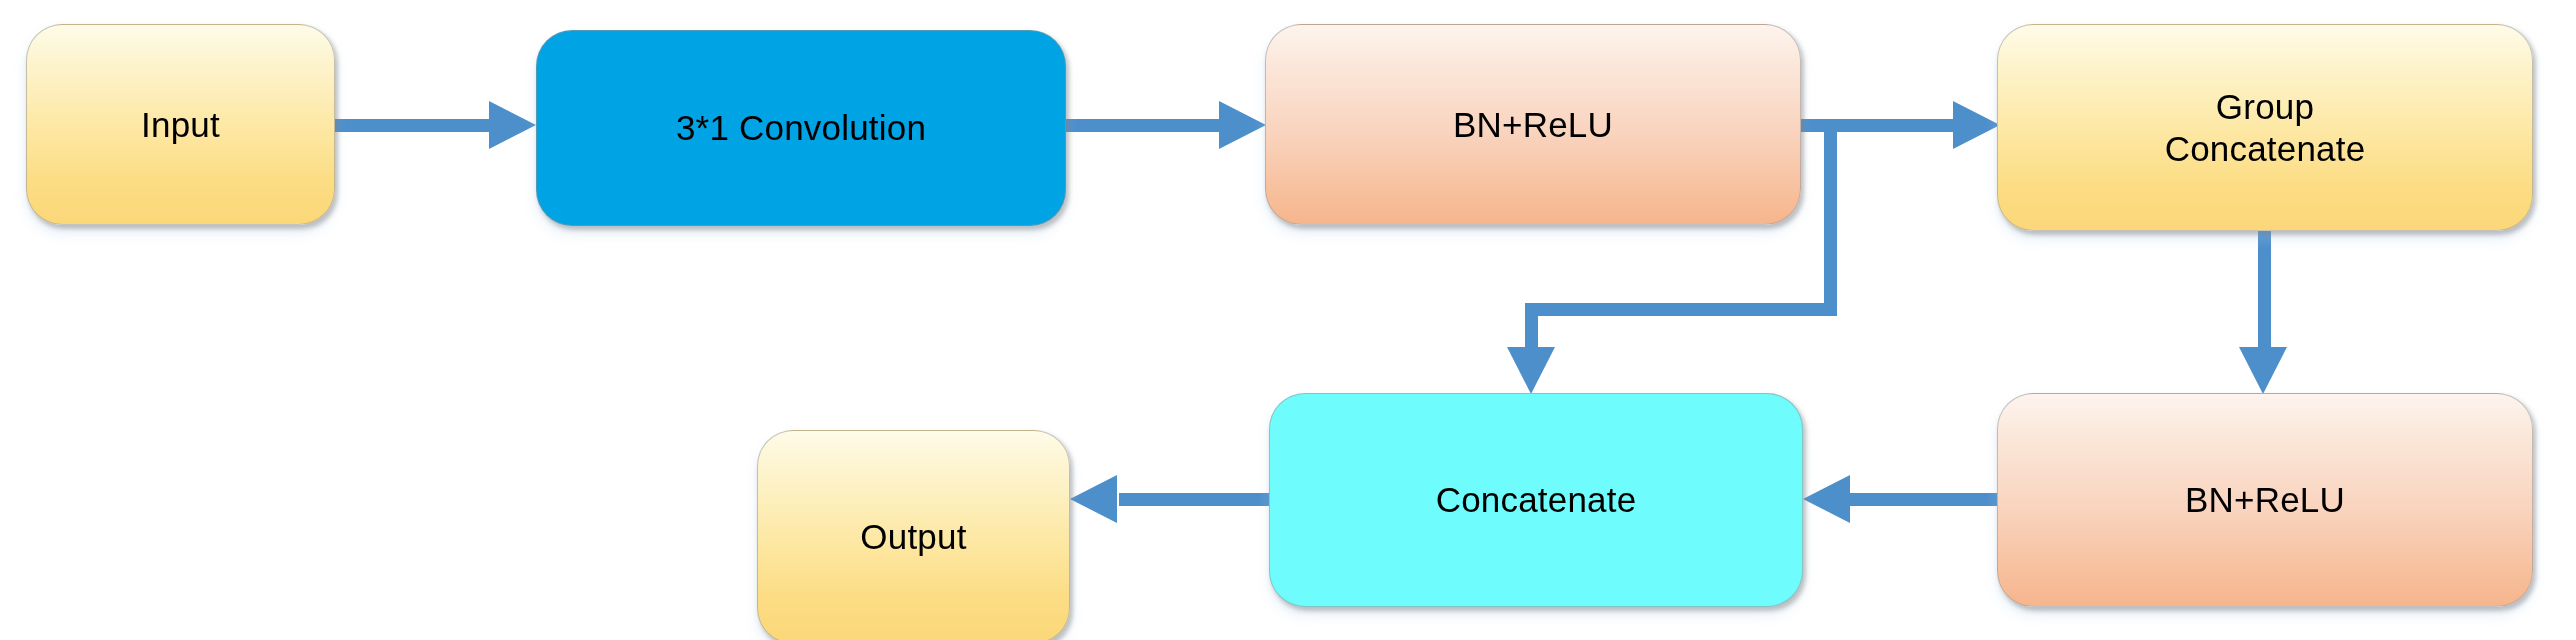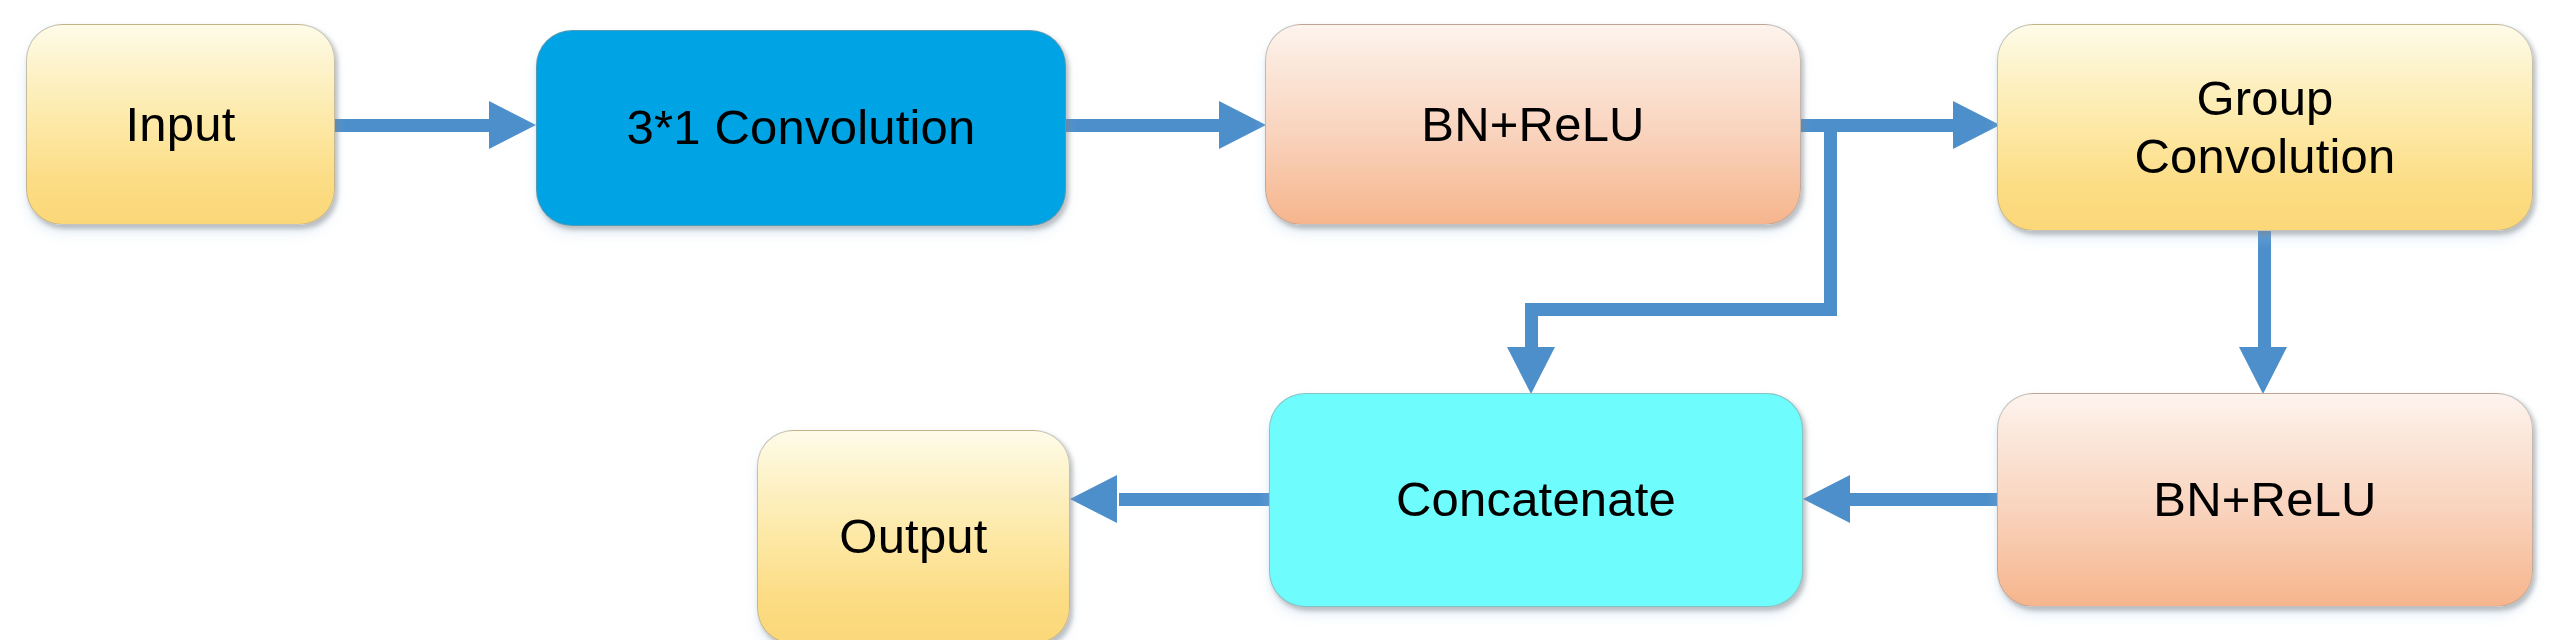--- a/index.html
+++ b/index.html
@@ -20,21 +20,21 @@
   }
   .node {
     position: absolute;
     box-sizing: border-box;
     border-radius: 36px;
     display: flex;
     align-items: center;
     justify-content: center;
     text-align: center;
     color: #000000;
-    font-size: 49px;
+    font-size: 35px;
     line-height: 1.18;
     letter-spacing: 0.2px;
     border: 1.6px solid rgba(150,150,150,0.55);
     box-shadow: 2.4px 3.2px 4.7px rgba(120,120,120,0.42),
                 0 8px 12.6px rgba(175,205,235,0.30);
   }
   .node .label {
     padding: 0 14px;
     white-space: pre-line;
   }
@@ -115,21 +115,21 @@
   <div class="node fill-blue" style="left:536px; top:30px; width:530px; height:196px;">
     <span class="label">3*1 Convolution</span>
   </div>
 
   <div class="node fill-peach" style="left:1265px; top:24px; width:536px; height:201px;">
     <span class="label">BN+ReLU</span>
   </div>
 
   <div class="node fill-yellow" style="left:1997px; top:24px; width:536px; height:207px;">
     <span class="label">Group
-Convolution</span>
+Concatenate</span>
   </div>
 
   <div class="node fill-yellow" style="left:757px; top:393px; width:313px; height:214px;margin-top:37px;">
     <span class="label">Output</span>
   </div>
 
   <div class="node fill-cyan" style="left:1269px; top:393px; width:534px; height:214px;text-align:center;">
     <span class="label">Concatenate</span>
   </div>
 

